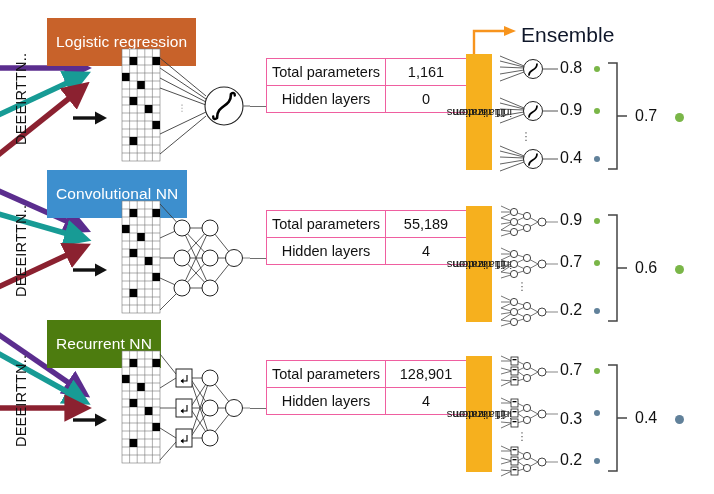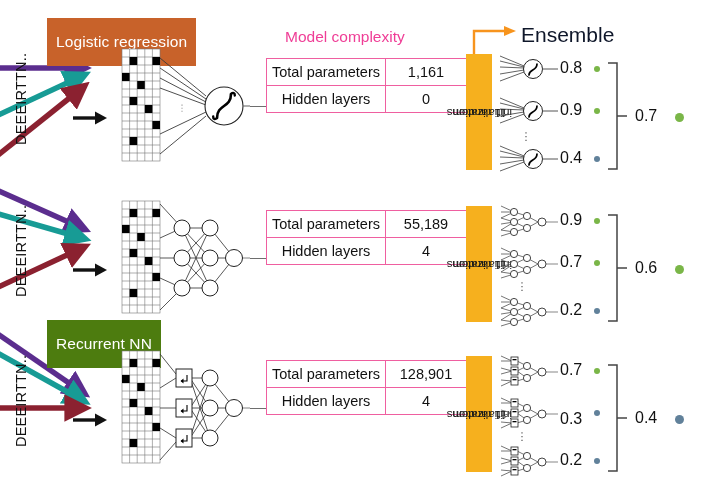--- a/index.html
+++ b/index.html
@@ -83,21 +83,20 @@
 
     <path d="M-8,188 L82,228" stroke="#5b2d8e" stroke-width="5.5" fill="none" marker-end="url(#ahP)"></path>
     <path d="M-8,212 L82,238" stroke="#179b95" stroke-width="5.5" fill="none" marker-end="url(#ahT)"></path>
     <path d="M-8,290 L82,248" stroke="#8b2130" stroke-width="5.5" fill="none" marker-end="url(#ahR)"></path>
 
     <path d="M-8,330 L82,392" stroke="#5b2d8e" stroke-width="5.5" fill="none" marker-end="url(#ahP)"></path>
     <path d="M-8,350 L82,400" stroke="#179b95" stroke-width="5.5" fill="none" marker-end="url(#ahT)"></path>
     <path d="M-8,408 L82,408" stroke="#8b2130" stroke-width="5.5" fill="none" marker-end="url(#ahR)"></path>
   </svg>
 
-  <div class="tbl-title" style="left:285px;top:28px;">Model complexity</div>
 
   <svg style="position:absolute;left:470px;top:24px;width:60px;height:32px;" viewBox="0 0 60 32">
     <path d="M4,30 L4,7 L36,7" stroke="#f7941d" stroke-width="2.4" fill="none"></path>
     <path d="M34,2 L46,7 L34,12 z" fill="#f7941d"></path>
   </svg>
   <div class="ens-label" style="left:521px;top:23px;">Ensemble</div>
 
   <div class="row" id="row-0">
 
     <div class="chip" style="background:#c8622a;">Logistic regression</div>
@@ -229,20 +228,21 @@
       <path d="M2,3 L11,3 L11,109 L2,109" stroke="#444" stroke-width="1.5" fill="none"></path>
       <line x1="11" y1="56" x2="21" y2="56" stroke="#444" stroke-width="1.5"></line>
     </svg>
 
     <div class="finalval" style="left:635px;top:89px;">0.7</div>
     <div class="dot" style="left:675px;top:95px;width:9px;height:9px;background:#7ab648;"></div>
   </div>
 
   <div class="row" id="row-1">
 
+    <div class="chip" style="background:#3d8fce;">Convolutional NN</div>
 
     <div class="seqlabel">DEEEIRTTN..</div>
 
     <svg class="inarrow" width="36" height="16" viewBox="0 0 36 16">
       <path d="M0,8 L24,8" stroke="#111" stroke-width="3.4"></path>
       <path d="M22,1.5 L34,8 L22,14.5 z" fill="#111"></path>
     </svg>
 
     <svg class="netbox" width="130" height="120" viewBox="0 0 130 120">
       <g stroke="#777" stroke-width=".6" fill="#fff">

